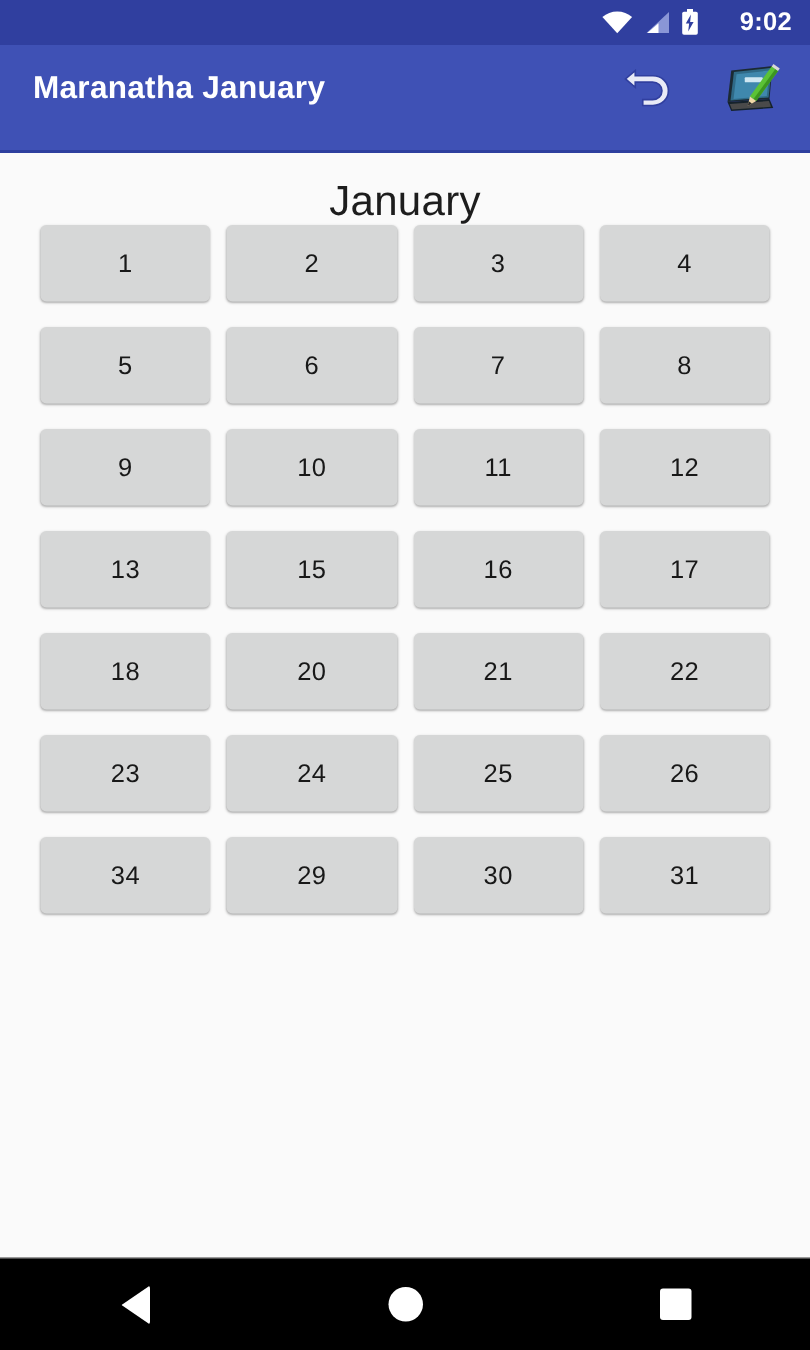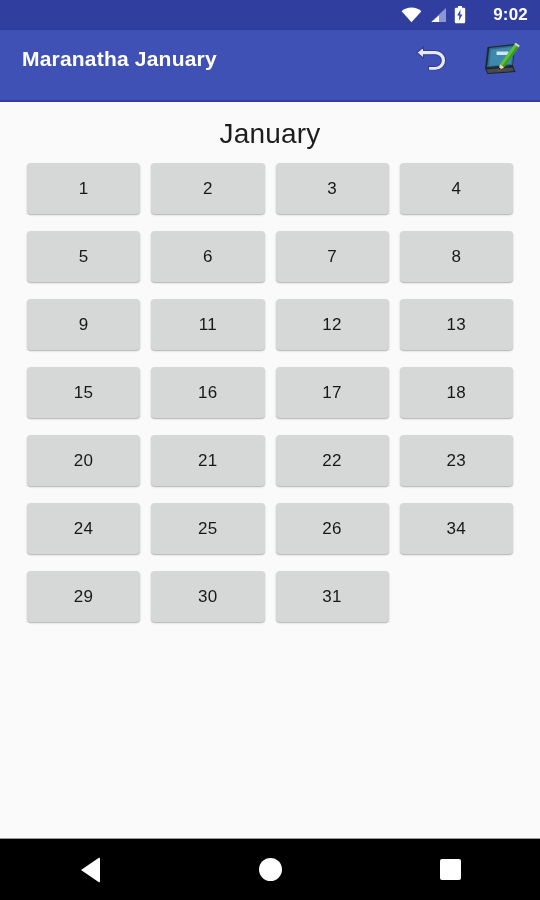--- a/index.html
+++ b/index.html
@@ -72,21 +72,20 @@
     background:#fafafa;
     overflow:hidden;
     position:relative;
   }
   .month-title {
     text-align:center;
     font-size:28px;
     color:#1d1d1d;
     font-weight:400;
     padding-top:16px;
-    padding-bottom:13px;
     letter-spacing:0.2px;
     border-radius:14px;
   }
   .day-grid {
     display:grid;
     grid-template-columns:repeat(4, 1fr);
     column-gap:11px;
     row-gap:17px;
     padding:0 27px;
   }
@@ -212,20 +211,21 @@
     <div class="day-grid">
       <button class="day-btn">1</button>
       <button class="day-btn">2</button>
       <button class="day-btn">3</button>
       <button class="day-btn">4</button>
       <button class="day-btn">5</button>
       <button class="day-btn">6</button>
       <button class="day-btn">7</button>
       <button class="day-btn">8</button>
       <button class="day-btn">9</button>
+      <button class="day-btn">10</button>
       <button class="day-btn">11</button>
       <button class="day-btn">12</button>
       <button class="day-btn">13</button>
       <button class="day-btn">15</button>
       <button class="day-btn">16</button>
       <button class="day-btn">17</button>
       <button class="day-btn">18</button>
       <button class="day-btn">20</button>
       <button class="day-btn">21</button>
       <button class="day-btn">22</button>

